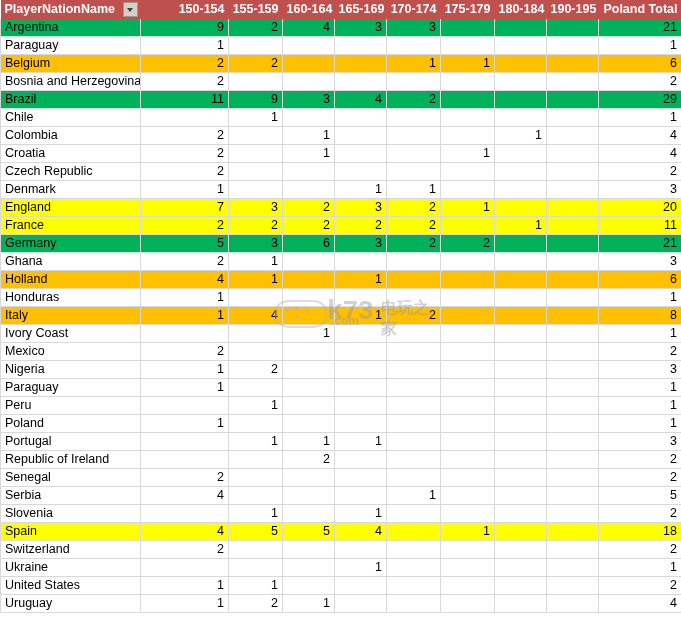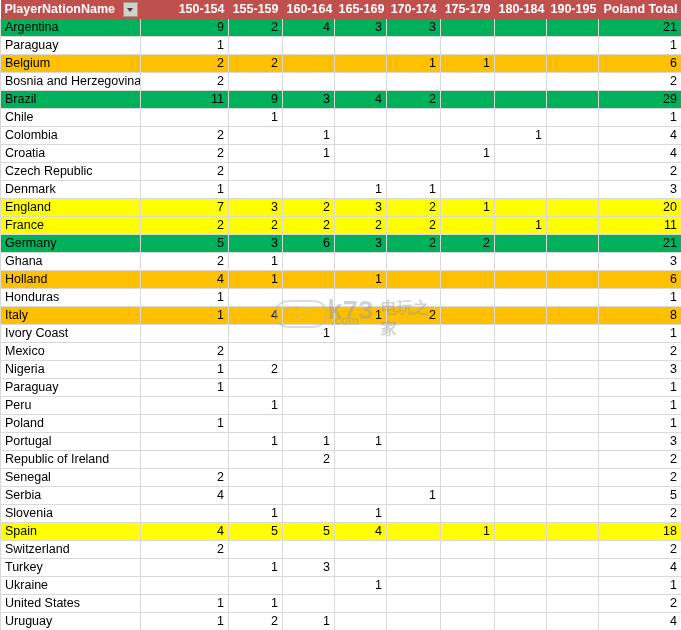--- a/index.html
+++ b/index.html
@@ -539,32 +539,20 @@
         <td class="num"></td>
         <td class="num"></td>
         <td class="num"></td>
         <td class="num"></td>
         <td class="num"></td>
         <td class="num"></td>
         <td class="num"></td>
         <td class="tot">2</td>
       </tr>
       <tr class="hl-none">
-        <td class="name">Turkey</td>
-        <td class="num"></td>
-        <td class="num">1</td>
-        <td class="num">3</td>
-        <td class="num"></td>
-        <td class="num"></td>
-        <td class="num"></td>
-        <td class="num"></td>
-        <td class="num"></td>
-        <td class="tot">4</td>
-      </tr>
-      <tr class="hl-none">
         <td class="name">Ukraine</td>
         <td class="num"></td>
         <td class="num"></td>
         <td class="num"></td>
         <td class="num">1</td>
         <td class="num"></td>
         <td class="num"></td>
         <td class="num"></td>
         <td class="num"></td>
         <td class="tot">1</td>

